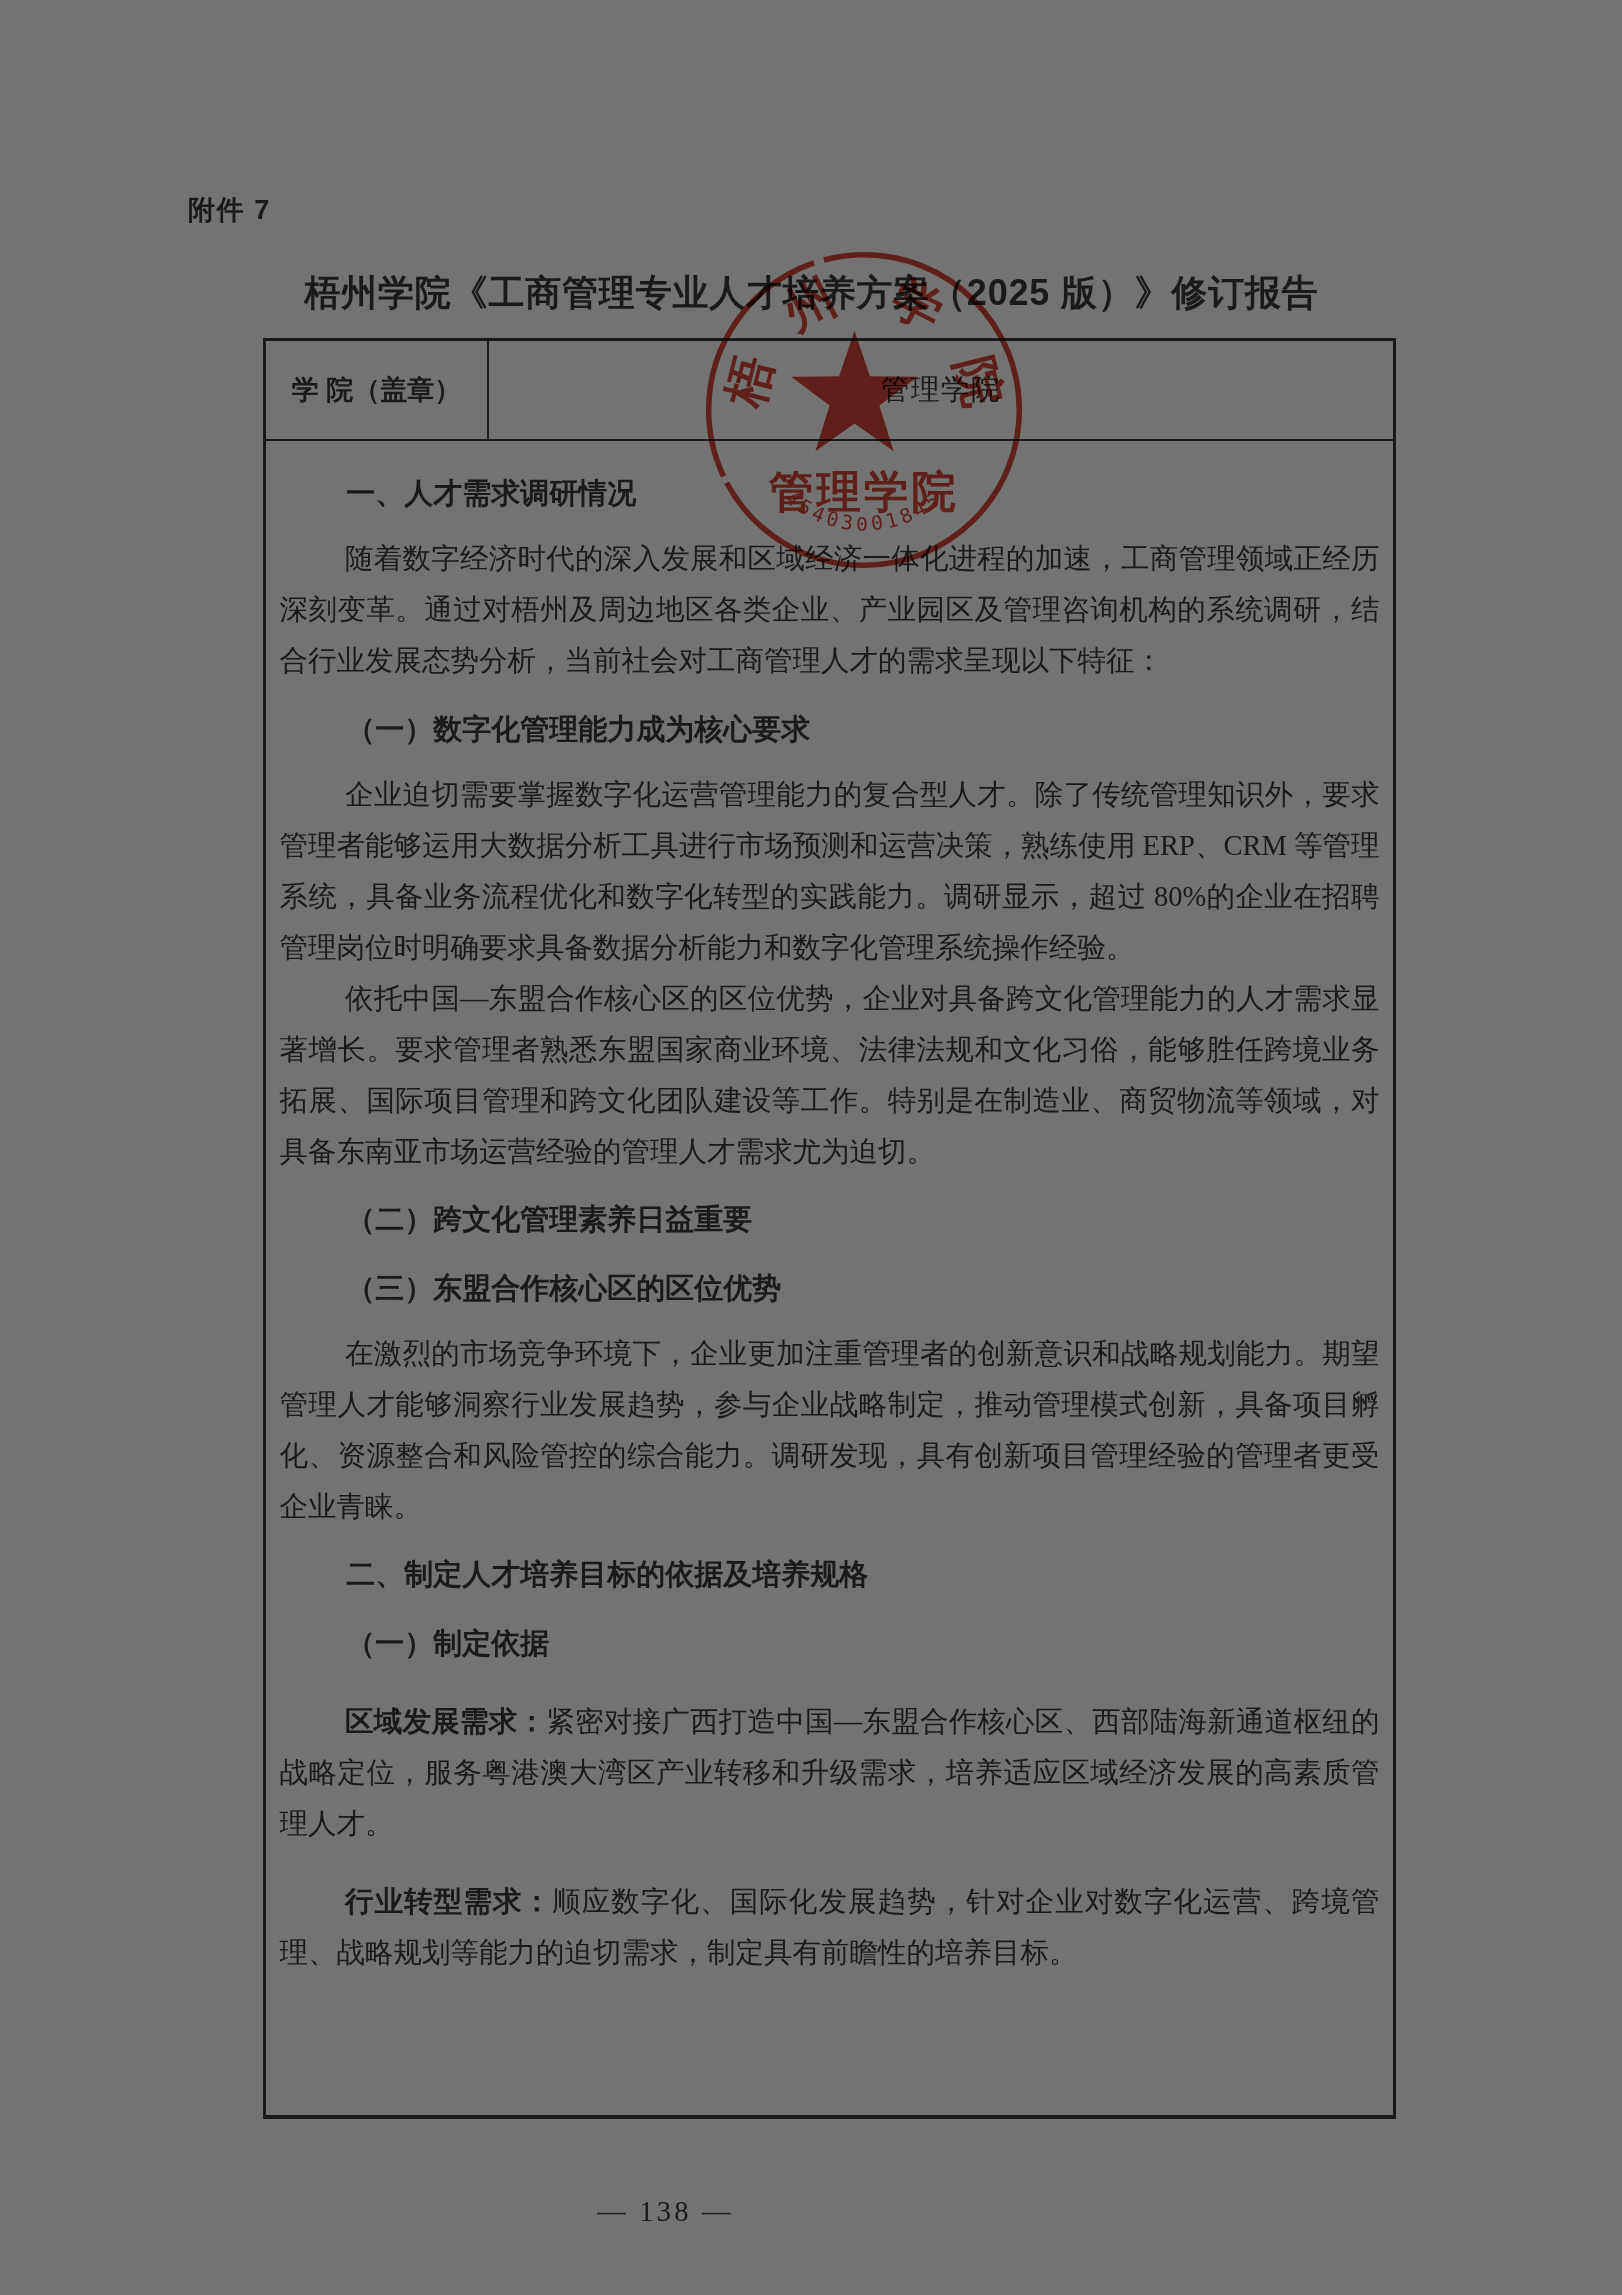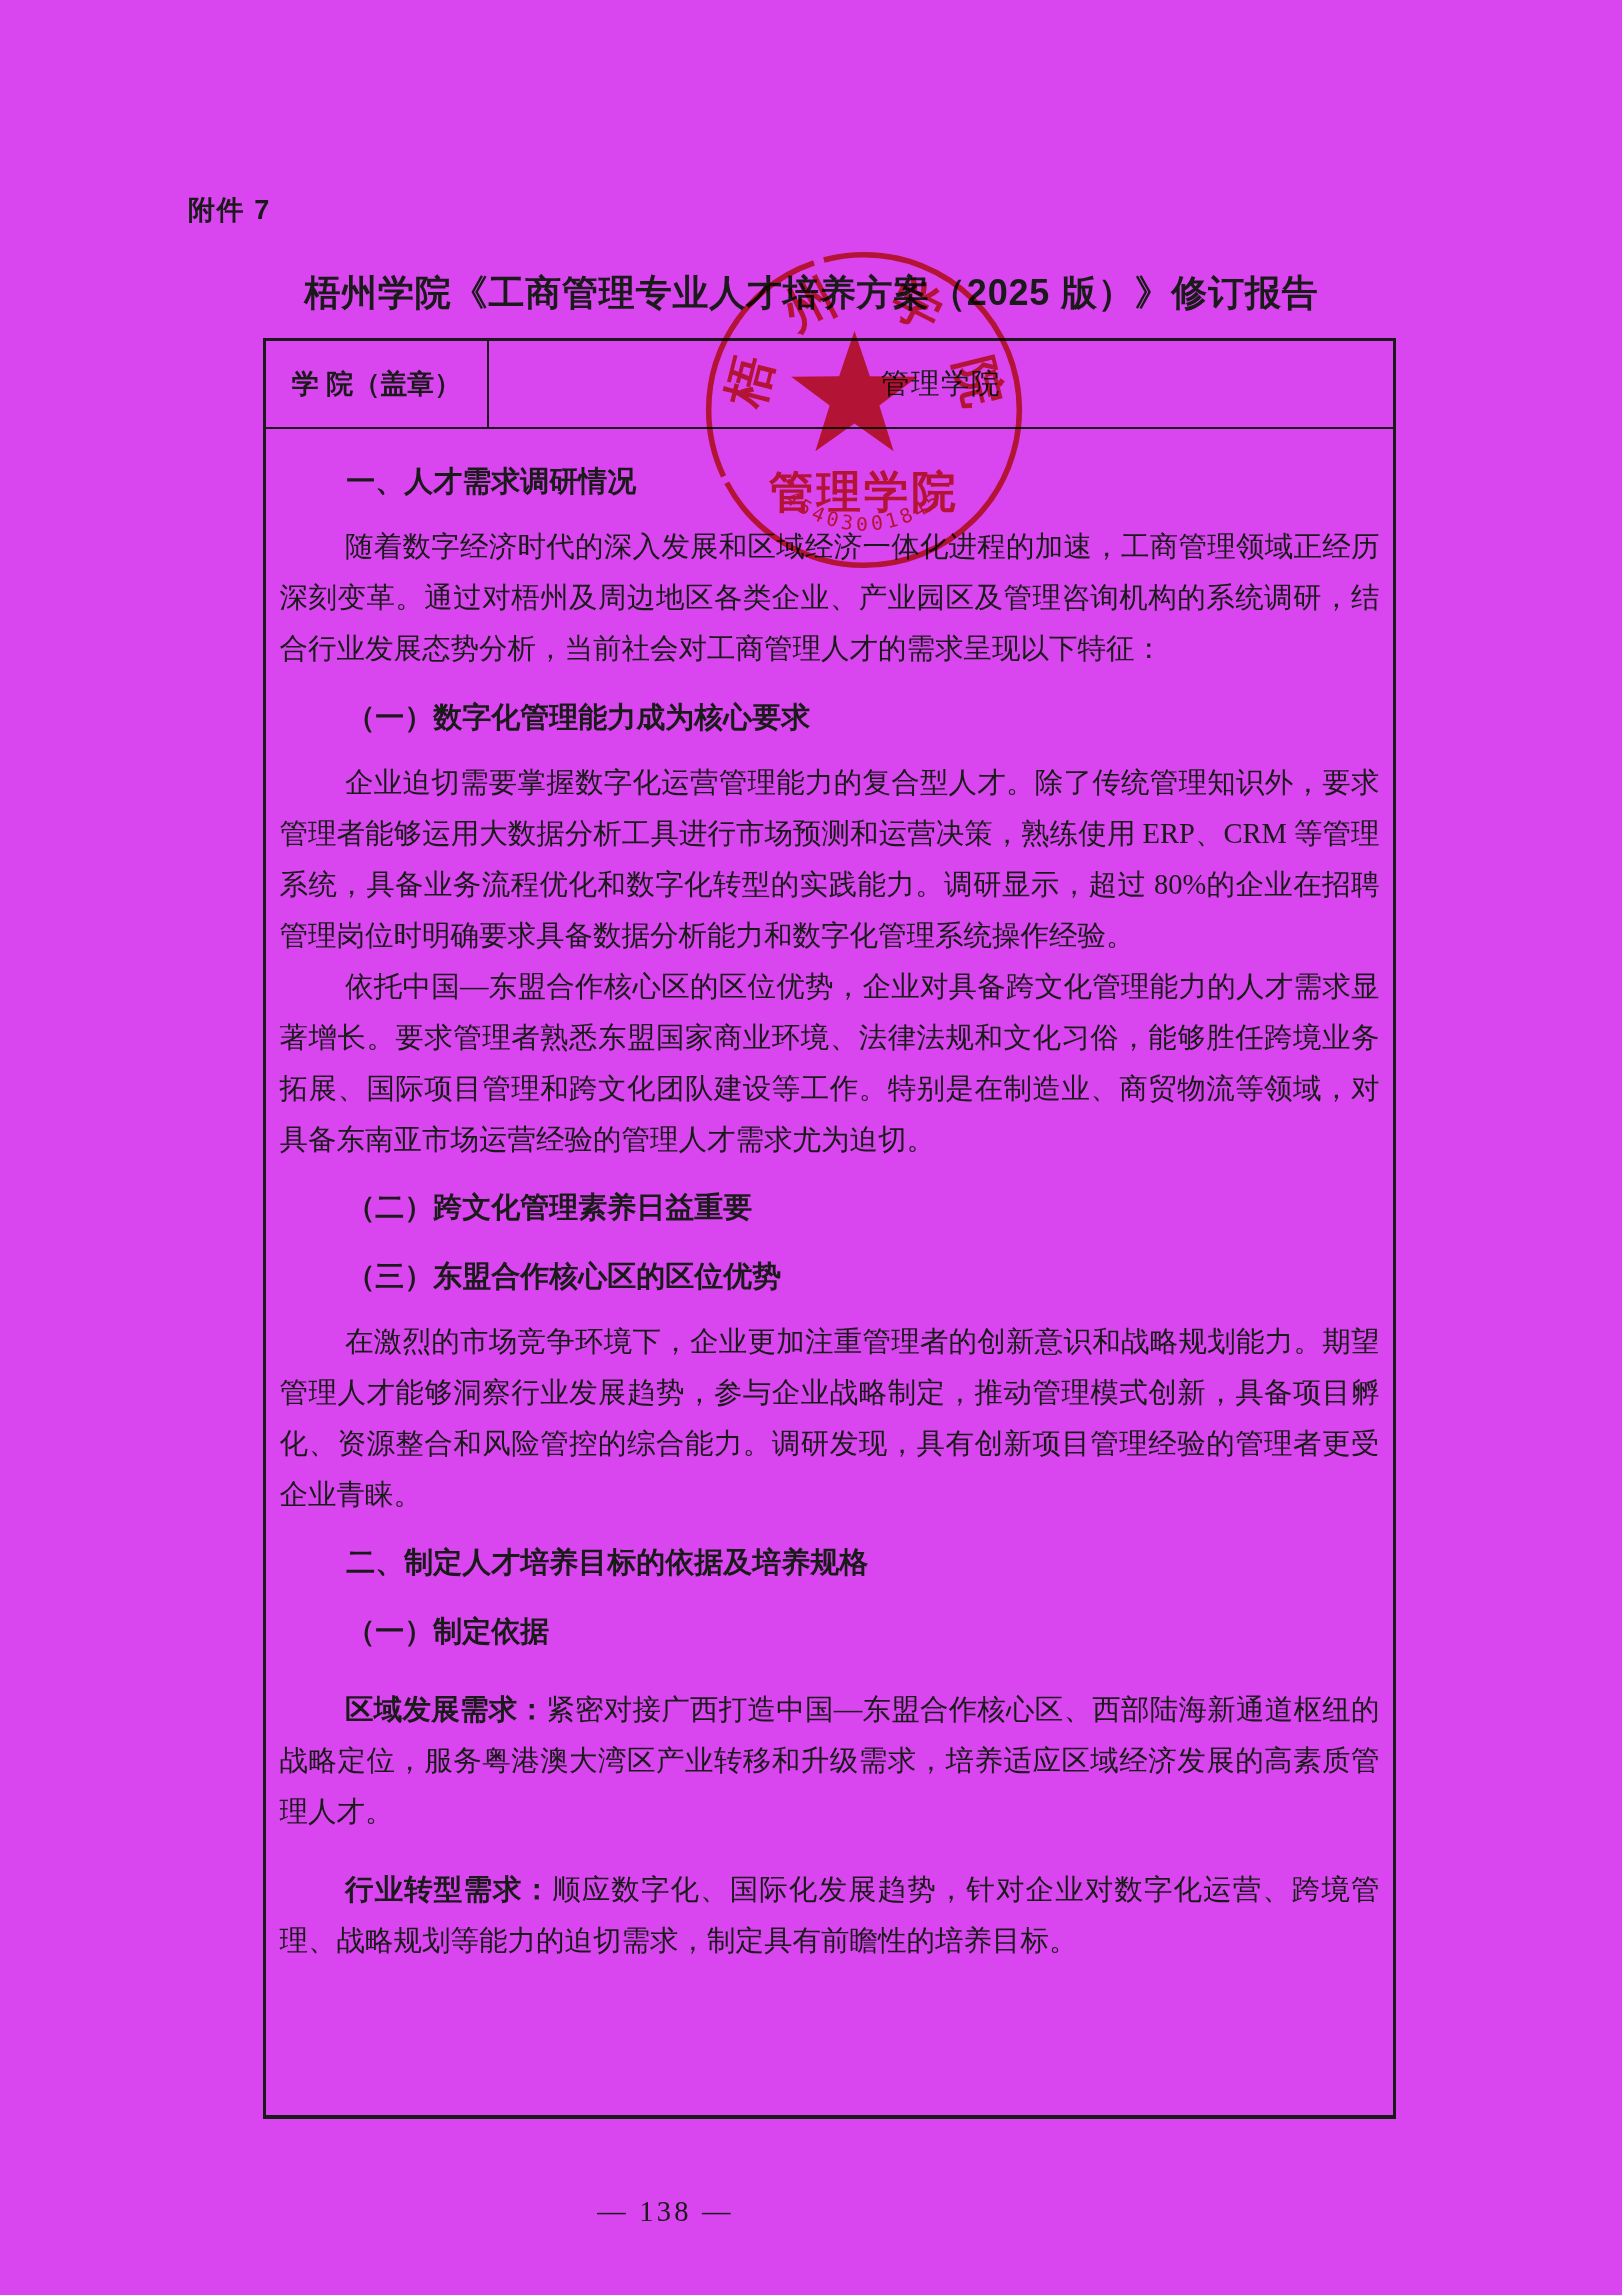--- a/index.html
+++ b/index.html
@@ -1,19 +1,19 @@
 <!DOCTYPE html>
 <html style="font-size:12.7px"><head>
 <meta charset="utf-8">
 <style>
   html,body{margin:0;padding:0;background:#ffffff;}
   .page{
     position:relative;
     width:1623px;height:2295px;
-    background:#d946ef;
+    background:#737373;
     overflow:hidden;
     font-family:"Liberation Serif","DejaVu Serif",serif;
     color:#1a1a1a;
   }
   .attachment{
     position:absolute;left:188px;top:192px;
     font-family:"Liberation Sans","DejaVu Sans",sans-serif;
     font-weight:bold;font-size:27px;letter-spacing:1.6px;
   }
   .doc-title{
@@ -24,21 +24,21 @@
     white-space:nowrap;
   }
   .seal-table{
     position:absolute;left:263px;top:338px;
     width:1133px;height:1781px;
     border:3.2px solid #1a1a1a;
     box-sizing:border-box;
     border-bottom-width:4.8px;
   }
   .row1{
-    display:flex;height:88px;border-bottom:2.4px solid #1a1a1a;box-sizing:border-box;
+    display:flex;height:100px;border-bottom:2.4px solid #1a1a1a;box-sizing:border-box;
   }
   .cell-label{
     width:223px;border-right:2.4px solid #1a1a1a;box-sizing:border-box;
     display:flex;align-items:center;justify-content:center;
     font-family:"Liberation Sans","DejaVu Sans",sans-serif;
     font-weight:bold;font-size:27px;white-space:nowrap;
   }
   .cell-value{
     flex:1;display:flex;align-items:center;justify-content:center;
     font-size:28.5px;letter-spacing:1.6px;

